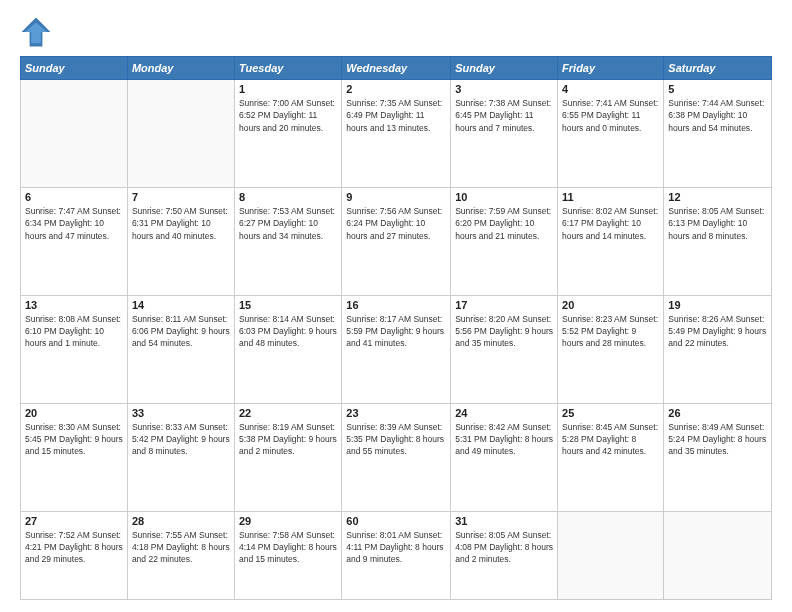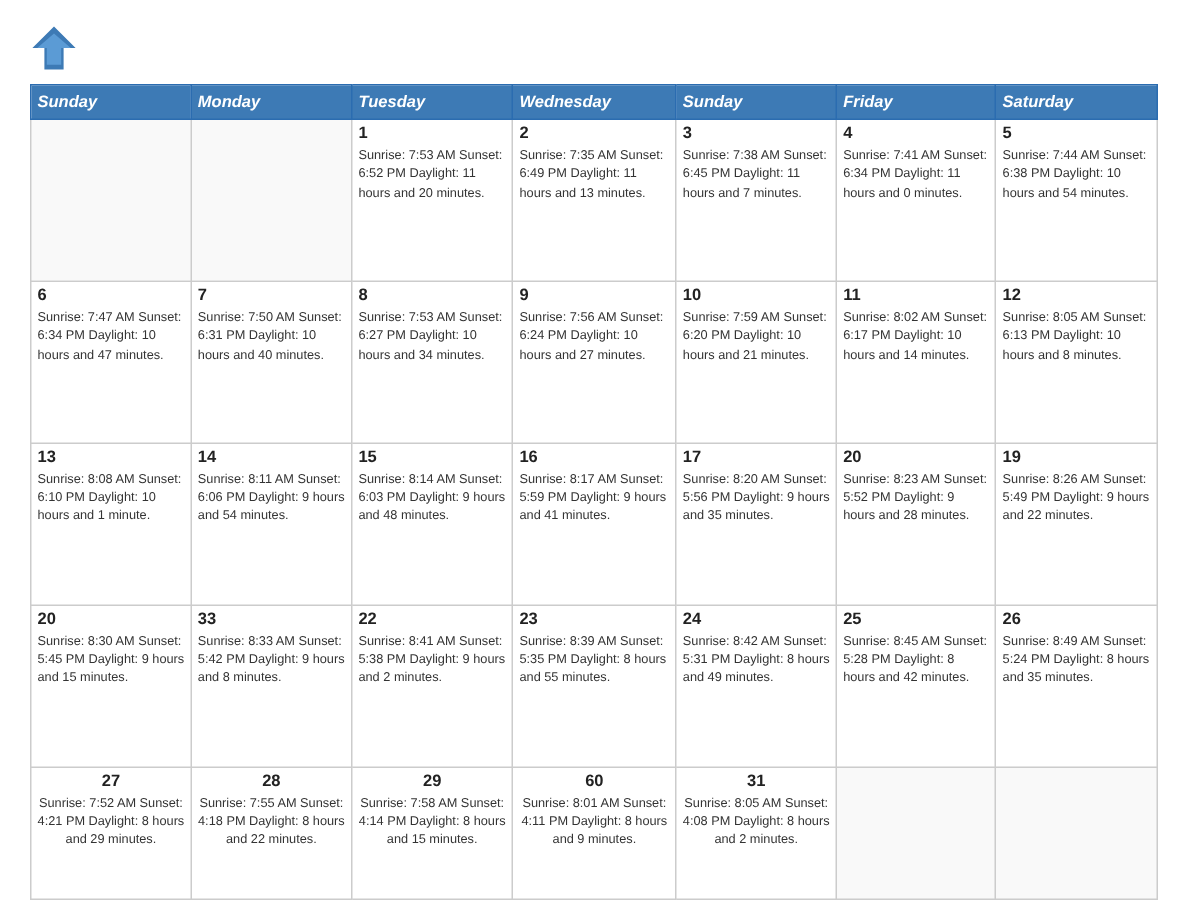--- a/index.html
+++ b/index.html
@@ -95,21 +95,20 @@
       display: block;
       margin-bottom: 2px;
     }
     .day-info {
       font-size: 8.5px;
       color: #333;
       line-height: 1.45;
     }
     tr:last-child td {
       height: 72px;
-      text-align: center;
     }
   </style>
 </head>
 <body>
 
 <div class="page">
   <div class="header">
     <div class="logo">
       <svg class="logo-icon" viewBox="0 0 40 40">
         <polygon points="20,2 38,20 28,20 28,38 12,38 12,20 2,20" fill="#3d7ab5"></polygon>
@@ -137,21 +136,21 @@
           <th>Friday</th>
           <th>Saturday</th>
         </tr>
     </thead>
     <tbody id="calendar-body">
     <tr>
           <td class="empty"></td>
           <td class="empty"></td>
           <td>
             <span class="day-num">1</span>
-            <div class="day-info">Sunrise: 7:53 AM
+            <div class="day-info">Sunrise: 7:00 AM
 Sunset: 6:52 PM
 Daylight: 11 hours
 and 20 minutes.</div>
           </td>
           <td>
             <span class="day-num">2</span>
             <div class="day-info">Sunrise: 7:35 AM
 Sunset: 6:49 PM
 Daylight: 11 hours
 and 13 minutes.</div>
@@ -159,21 +158,21 @@
           <td>
             <span class="day-num">3</span>
             <div class="day-info">Sunrise: 7:38 AM
 Sunset: 6:45 PM
 Daylight: 11 hours
 and 7 minutes.</div>
           </td>
           <td>
             <span class="day-num">4</span>
             <div class="day-info">Sunrise: 7:41 AM
-Sunset: 6:34 PM
+Sunset: 6:55 PM
 Daylight: 11 hours
 and 0 minutes.</div>
           </td>
           <td>
             <span class="day-num">5</span>
             <div class="day-info">Sunrise: 7:44 AM
 Sunset: 6:38 PM
 Daylight: 10 hours
 and 54 minutes.</div>
           </td>
@@ -290,21 +289,21 @@
           </td>
           <td>
             <span class="day-num">33</span>
             <div class="day-info">Sunrise: 8:33 AM
 Sunset: 5:42 PM
 Daylight: 9 hours
 and 8 minutes.</div>
           </td>
           <td>
             <span class="day-num">22</span>
-            <div class="day-info">Sunrise: 8:41 AM
+            <div class="day-info">Sunrise: 8:19 AM
 Sunset: 5:38 PM
 Daylight: 9 hours
 and 2 minutes.</div>
           </td>
           <td>
             <span class="day-num">23</span>
             <div class="day-info">Sunrise: 8:39 AM
 Sunset: 5:35 PM
 Daylight: 8 hours
 and 55 minutes.</div>

